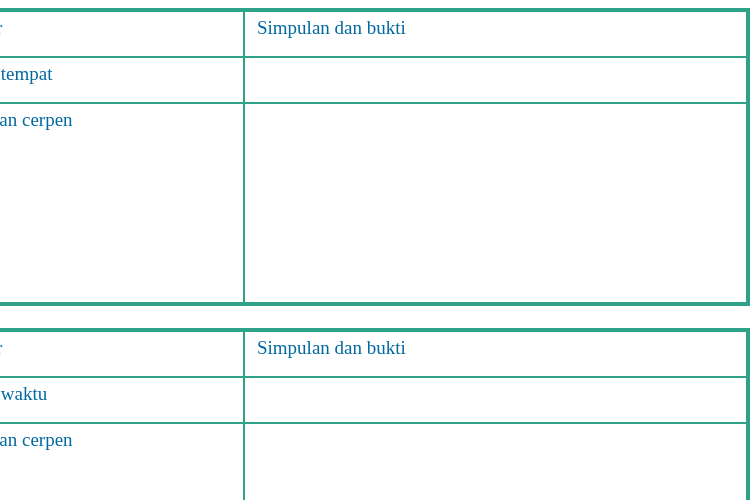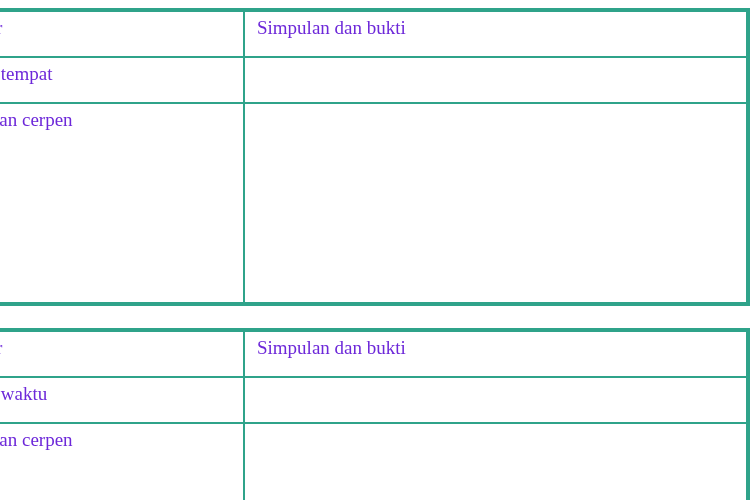--- a/index.html
+++ b/index.html
@@ -32,21 +32,21 @@
   table.doc-table {
     width: 100%;
     border-collapse: collapse;
     table-layout: fixed;
   }
   table.doc-table td {
     border: 2px solid #2fa38a;
     padding: 4px 12px 6px 12px;
     font-size: 19px;
     line-height: 1.3;
-    color: #6d28d9;
+    color: #0369a1;
     vertical-align: top;
     font-family: "Liberation Serif", serif;
   }
   .col-left  { width: 275px; }
   .col-right { width: auto; }
 
   #table-1 { top: 8px; }
   #table-2 { top: 328px; }
 
   .row-h   td { height: 34px; }

